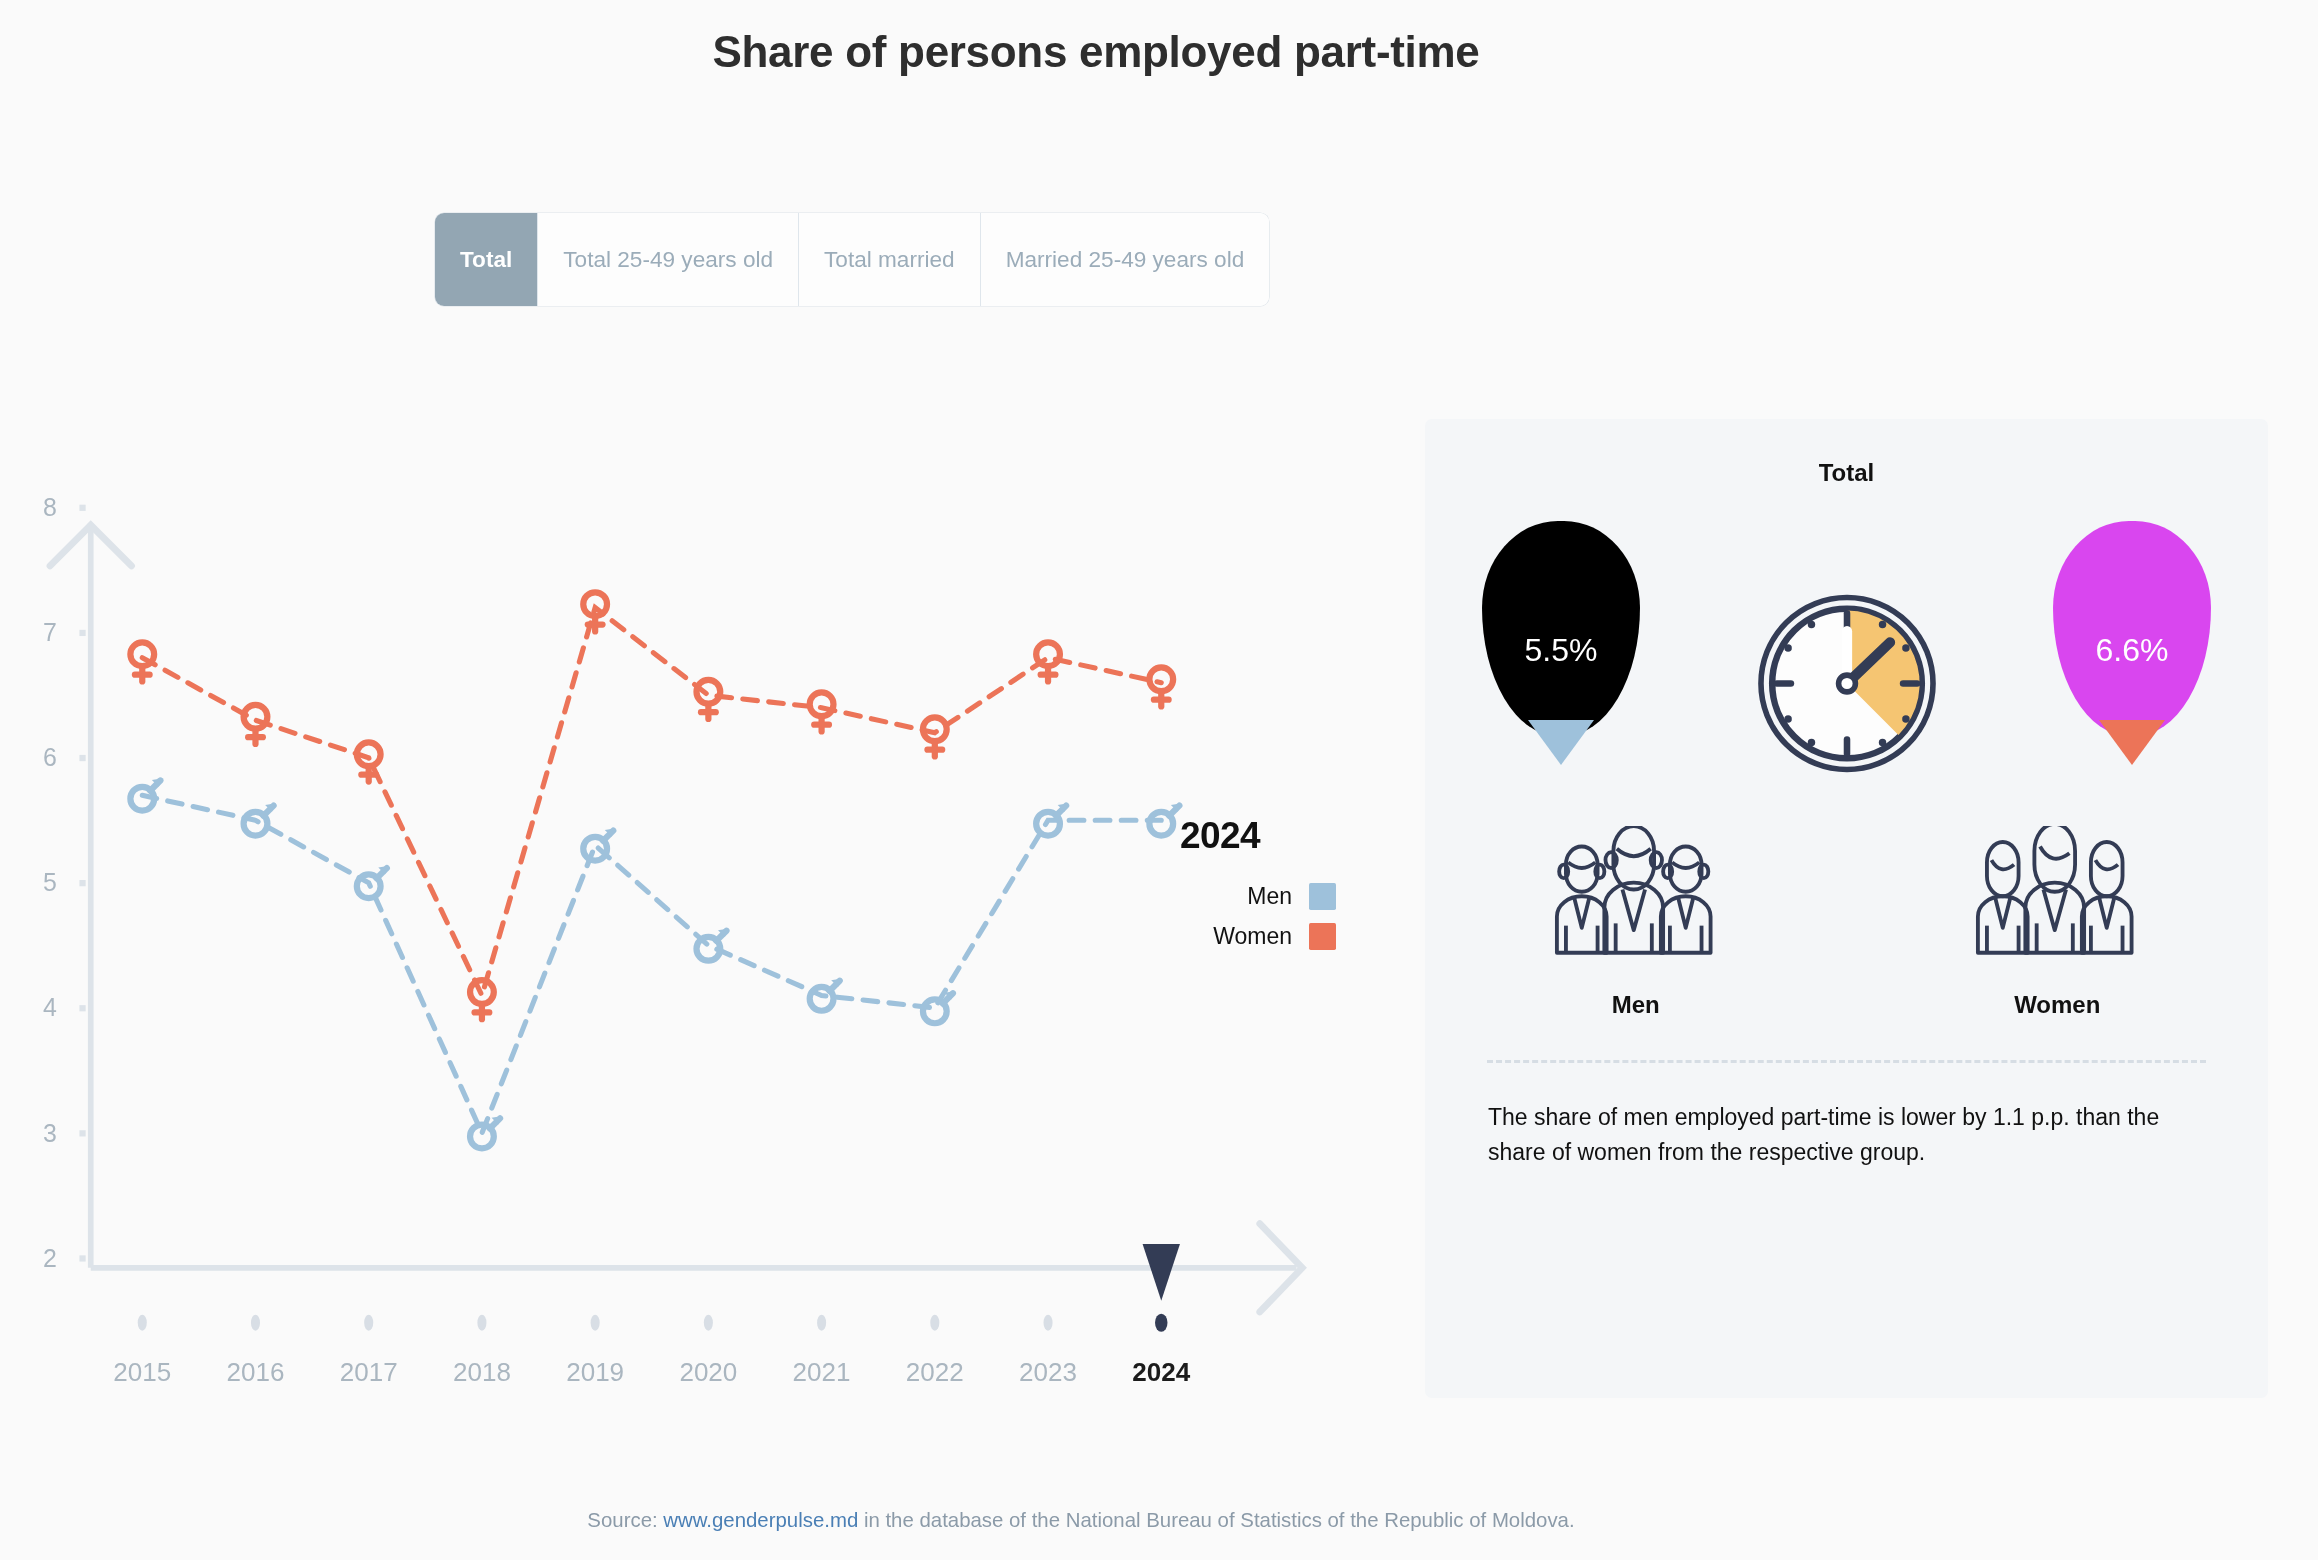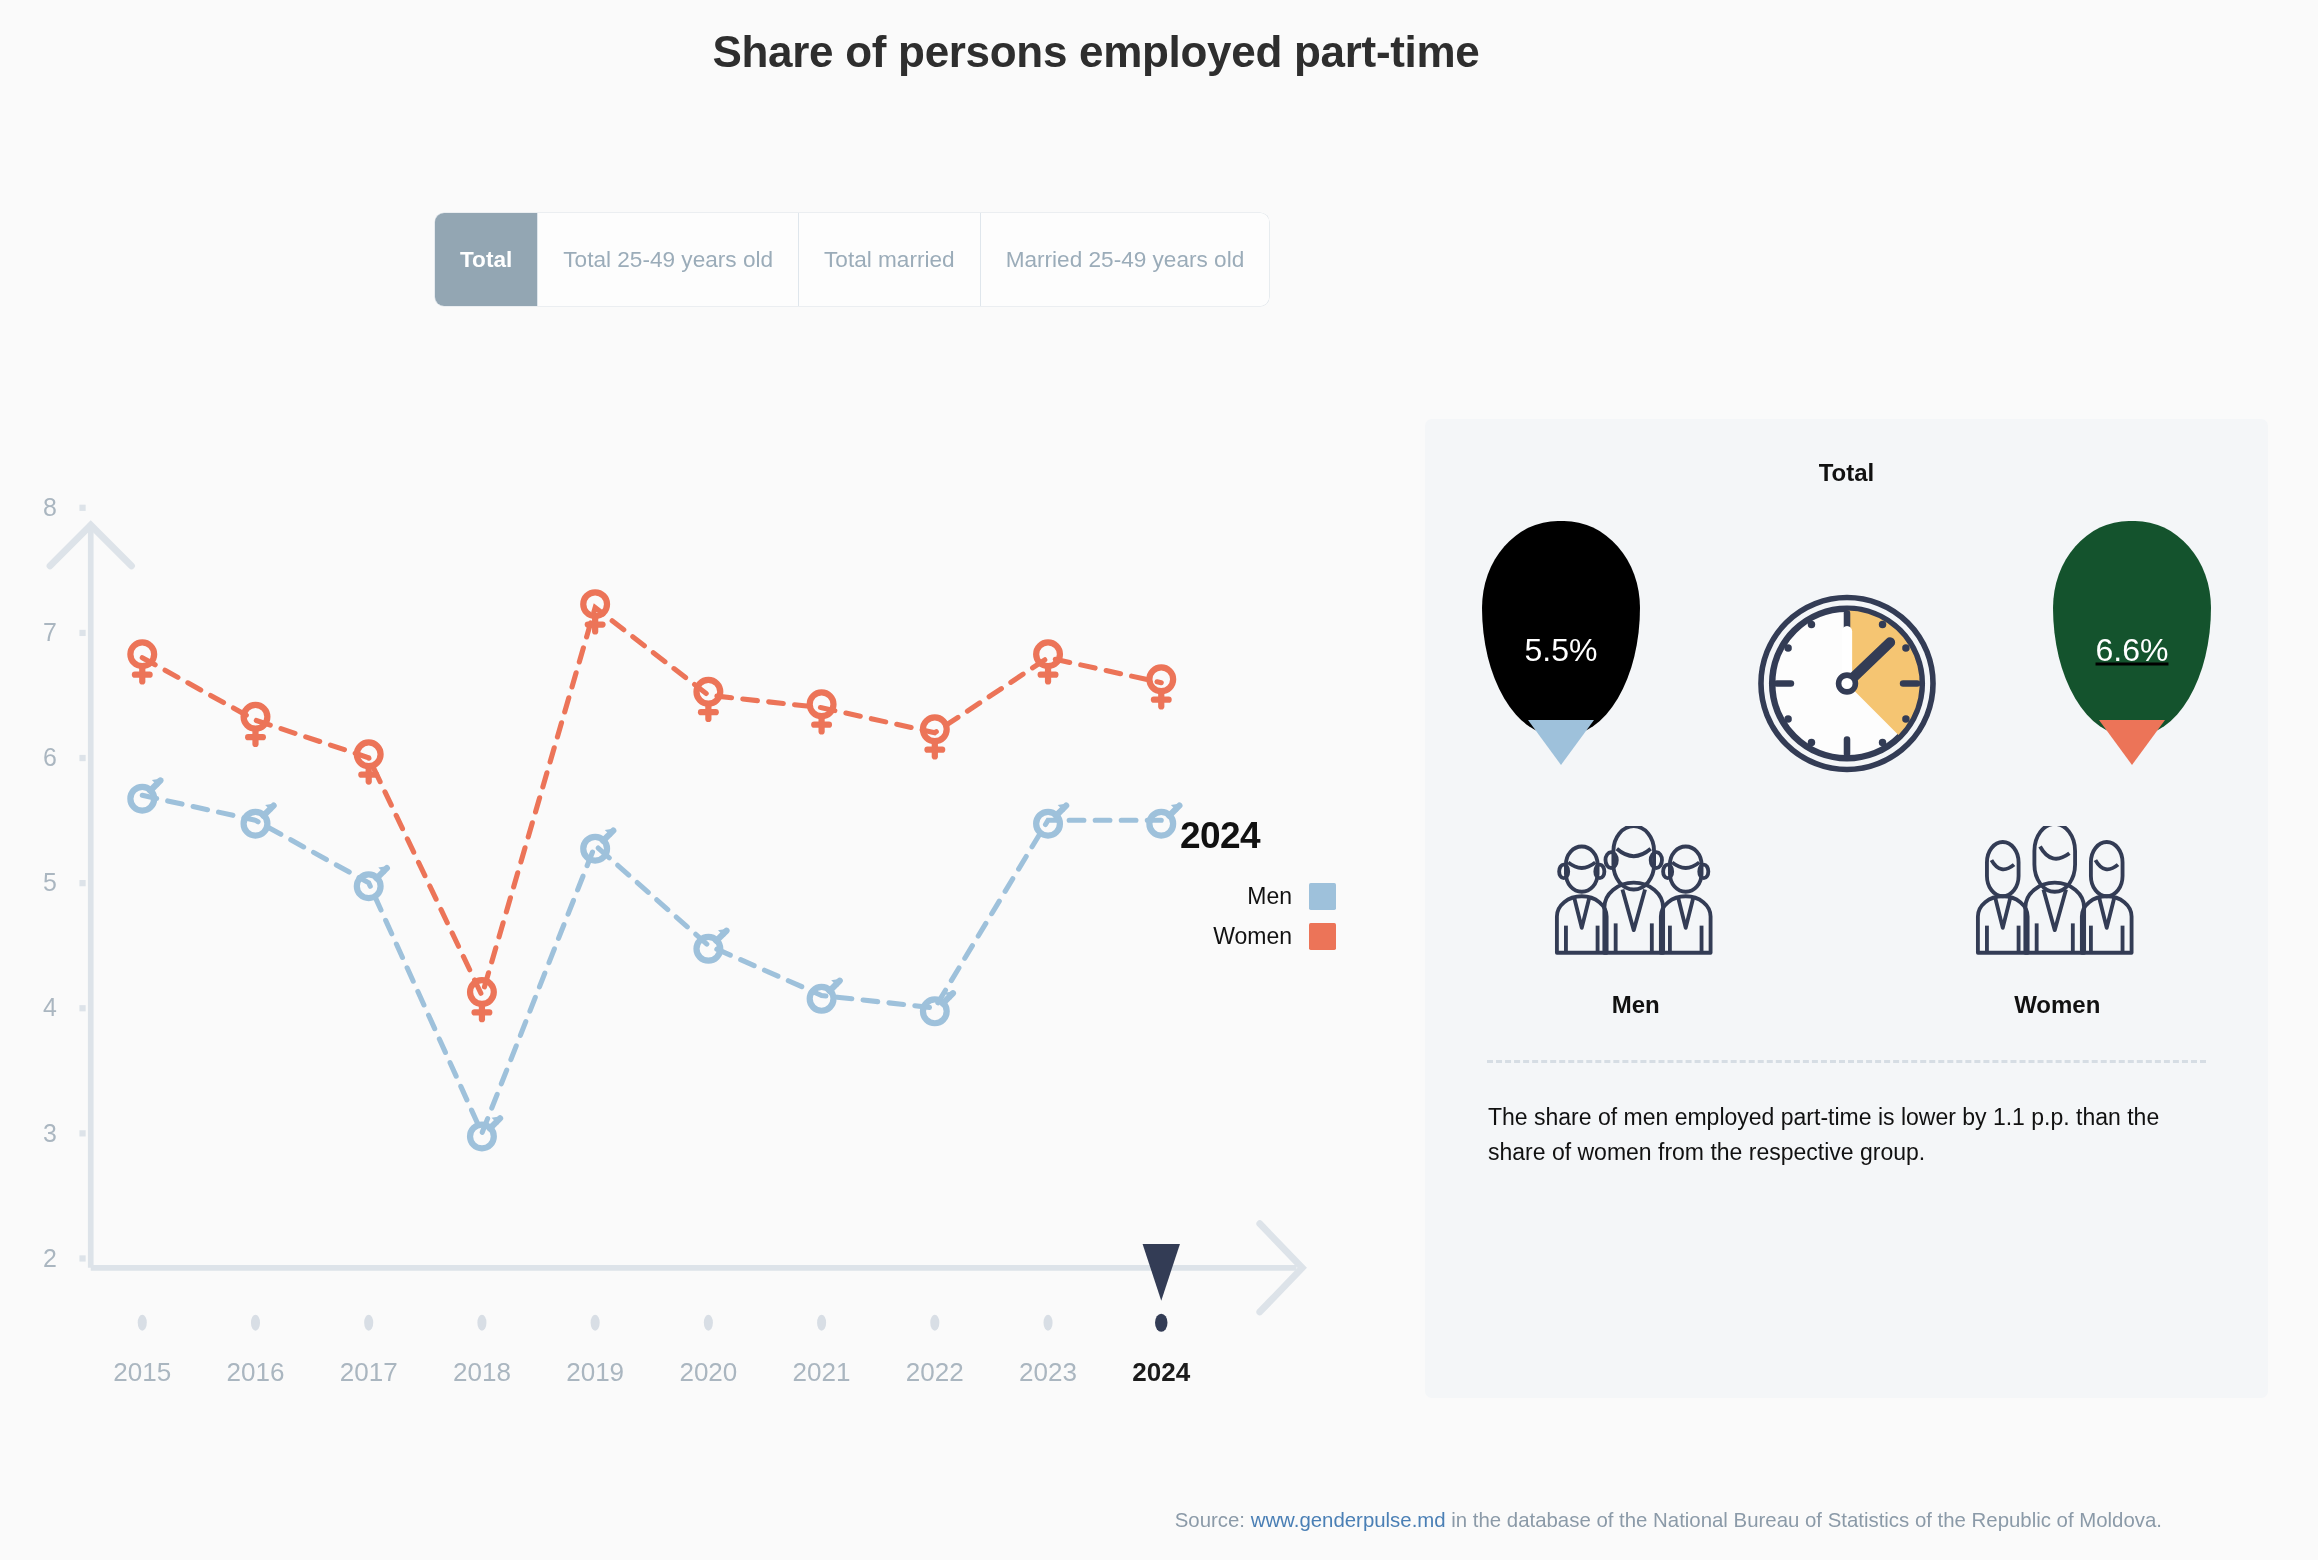--- a/index.html
+++ b/index.html
@@ -69,21 +69,21 @@
     border-radius: 50% 50% 50% 50% / 42% 42% 62% 62%;
     display: flex; align-items: center; justify-content: center;
   }
   .pin::after {
     content: ""; position: absolute; bottom: -29px; left: 50%;
     transform: translateX(-50%);
     border-left: 33px solid transparent; border-right: 33px solid transparent;
   }
   .pin-men { left: 57px; background: #000000; }
   .pin-men::after { border-top: 45px solid #9ec1db; }
-  .pin-women { right: 57px; background: #14532d; text-decoration: underline; }
+  .pin-women { right: 57px; background: #d946ef; }
   .pin-women::after { border-top: 45px solid #ec7458; }
   .pin-value {
     font-size: 32px; color: #ffffff; font-weight: 400;
     transform: translateY(21.5px);
   }
   .clock-wrap {
     position: absolute; left: 50%; top: 69px;
     transform: translateX(-50%);
   }
   .groups {
@@ -97,21 +97,21 @@
     border-top: 3.4px dashed #d6dde4;
   }
   .panel-desc {
     margin: 37px 0 0 63px; width: 719px;
     font-size: 23px; line-height: 1.52; color: #111;
   }
 
   
   .footer {
     position: absolute; left: 0; right: 0; bottom: 29px;
-    text-align: right; padding-right: 30px;
+    text-align: center; padding-right: 30px;
     font-size: 20.4px; color: #8b9aa8;
   }
   .footer a { color: #4a7fb5; text-decoration: none; }
 </style>
 </head>
 <body>
 
 <div class="page">
 
   <div class="header">

